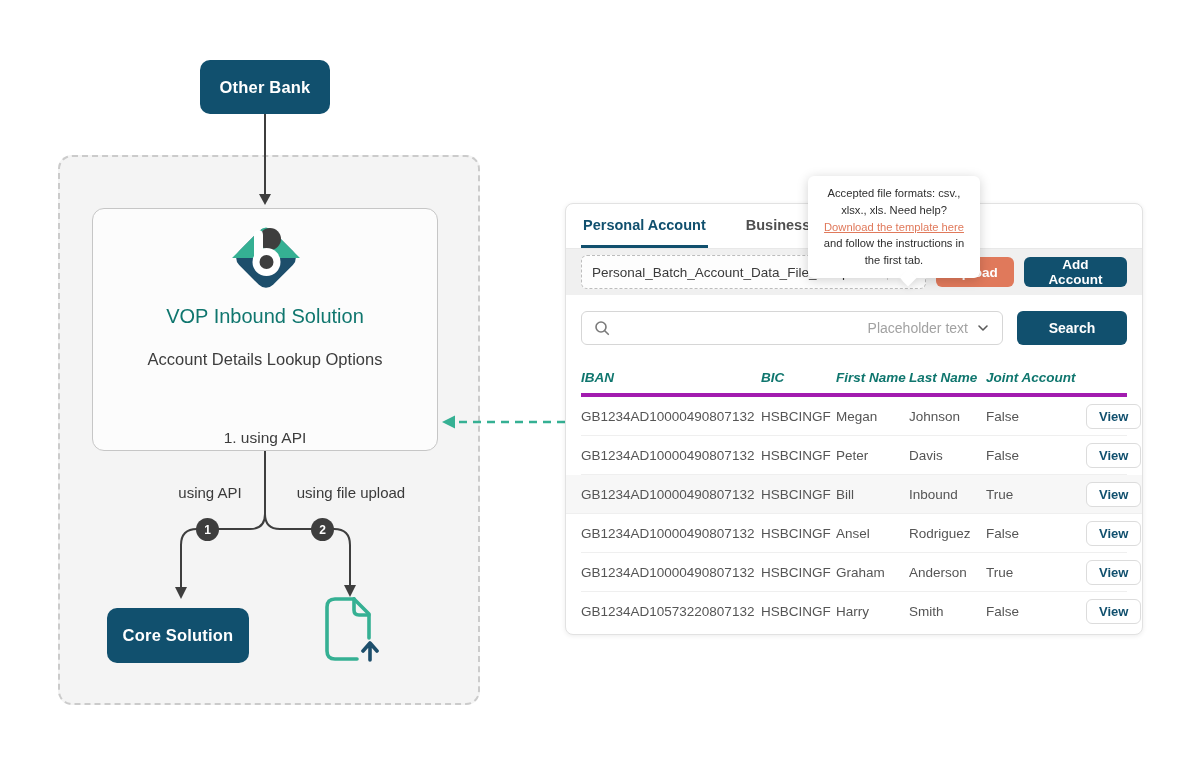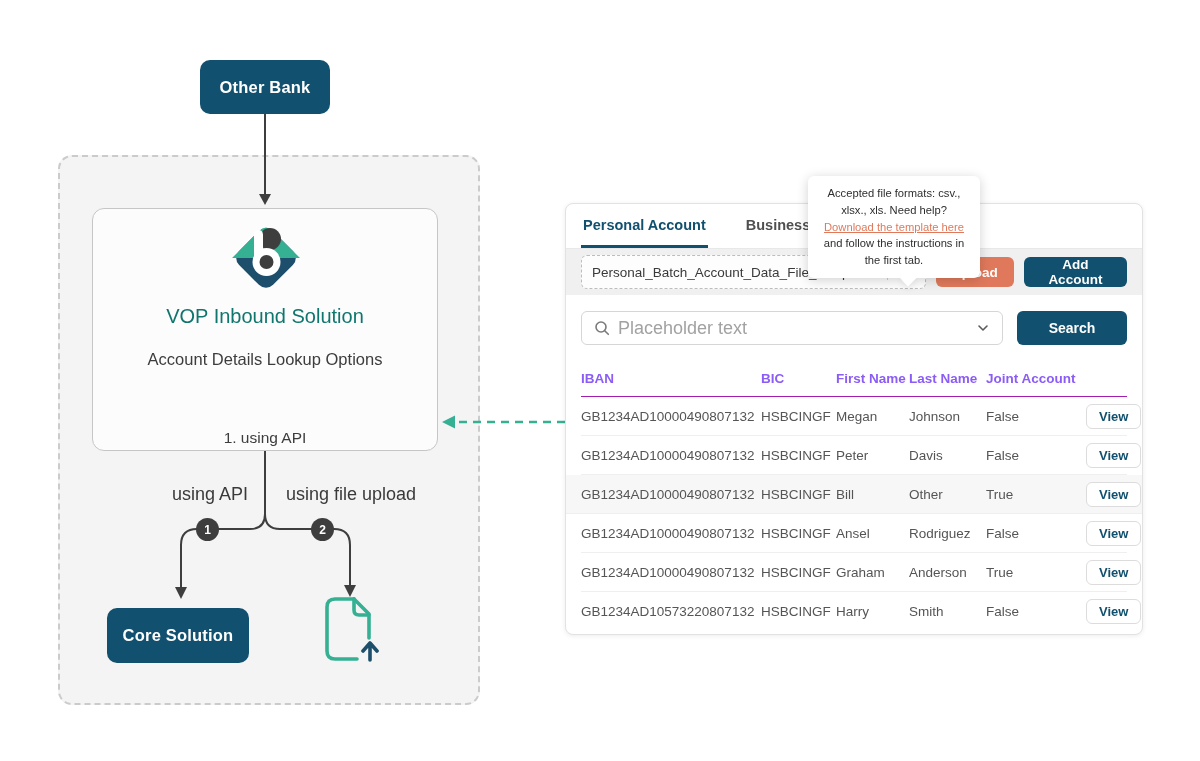--- a/index.html
+++ b/index.html
@@ -18,21 +18,21 @@
   .vop-box { position:absolute; left:92px; top:208px; width:346px; height:243px;
     background:#fcfcfc; border:1px solid #c6c6c6; border-radius:12px; z-index:4; }
   .vop-logo { position:absolute; left:137px; top:13px; width:72px; height:72px; }
   .vop-title { position:absolute; top:96px; width:100%; text-align:center;
     font-size:20px; font-weight:400; color:#0f766e; }
   .vop-subtitle { position:absolute; top:141px; width:100%; text-align:center;
     font-size:16.5px; color:#3d3d3d; }
   .vop-options { position:absolute; top:184px; width:100%; text-align:center;
     font-size:15.5px; color:#3d3d3d; line-height:25px;margin-top:32px; }
 
-  .branch-label { position:absolute; font-size:18px; color:#3a3a3a; z-index:4; }
+  .branch-label { position:absolute; font-size:15px; color:#3a3a3a; z-index:4; }
   .label-api { left:150px; top:484px; width:120px; text-align:center; }
   .label-file { left:281px; top:484px; width:140px; text-align:center; }
   .badge { position:absolute; width:23px; height:23px; border-radius:50%; background:#3e3e3e;
     color:#fff; font-size:12px; font-weight:700; display:flex; align-items:center;
     justify-content:center; z-index:5; }
   .badge-1 { left:196px; top:518px; }
   .badge-2 { left:311px; top:518px; }
   .file-icon { position:absolute; left:323px; top:596px; width:56px; height:68px; z-index:4; }
 
   .connectors { position:absolute; left:0; top:0; width:1200px; height:761px;
@@ -60,30 +60,30 @@
     justify-content:center; cursor:pointer; }
   .btn { border:none; border-radius:6px; color:#fff; font-weight:700; font-size:13.5px;
     height:30px; padding:0 16px; cursor:pointer; font-family:"Liberation Sans",sans-serif; }
   .btn-upload { background:#E0795B; }
   .btn-navy { background:#11506E; }
   .btn-add { margin-left:auto; }
 
   .search-row { display:flex; align-items:center; padding:16px 15px 16px 15px; gap:14px; }
   .search-input { flex:1; height:34px; border:1px solid #d6d6d6; border-radius:6px;
     display:flex; align-items:center; padding:0 12px; gap:8px; background:#fff; }
-  .search-input input { border:none; outline:none; flex:1; font-size:18px; color:#333;
-    font-family:"Liberation Sans",sans-serif; background:transparent; }
+  .search-input input { border:none; outline:none; flex:1; font-size:14px; color:#333;
+    font-family:"Liberation Sans",sans-serif; background:transparent;text-align:right; }
   .search-input input::placeholder { color:#a2a2a2; }
   .btn-search { width:110px; height:34px; font-size:14px; }
 
   .table { padding:0 15px; }
   .thead, .trow { display:grid;
     grid-template-columns:180px 75px 73px 77px 100px 1fr; align-items:center; }
-  .thead { height:36px; font-size:13.5px; font-weight:700; color:#8b5cf6;
-    border-bottom:1px solid #a21caf; }
+  .thead { height:36px; font-size:13.5px; font-weight:700; color:#0f766e;
+    border-bottom:4px solid #a21caf;font-style:italic; }
   .trow { height:39px; font-size:13.5px; color:#555; border-bottom:1px solid #efefef; }
   .trow:last-child { border-bottom:none; }
   .trow.highlight { background:#f7f7f7; margin:0 -15px; padding:0 15px; }
   .cell-view { text-align:right; }
   .view-btn { background:#fff; border:1px solid #dcdcdc; border-radius:6px; color:#11506E;
     font-weight:700; font-size:13px; padding:4px 12px; cursor:pointer;
     font-family:"Liberation Sans",sans-serif; }
 
   
   .tooltip { position:absolute; left:808px; top:176px; width:172px; background:#fff;
@@ -210,21 +210,21 @@
     <div>Peter</div>
     <div>Davis</div>
     <div>False</div>
     <div class="cell-view"><button class="view-btn">View</button></div>
   </div>
 
   <div class="trow highlight">
     <div>GB1234AD10000490807132</div>
     <div>HSBCINGF</div>
     <div>Bill</div>
-    <div>Other</div>
+    <div>Inbound</div>
     <div>True</div>
     <div class="cell-view"><button class="view-btn">View</button></div>
   </div>
 
   <div class="trow">
     <div>GB1234AD10000490807132</div>
     <div>HSBCINGF</div>
     <div>Ansel</div>
     <div>Rodriguez</div>
     <div>False</div>

